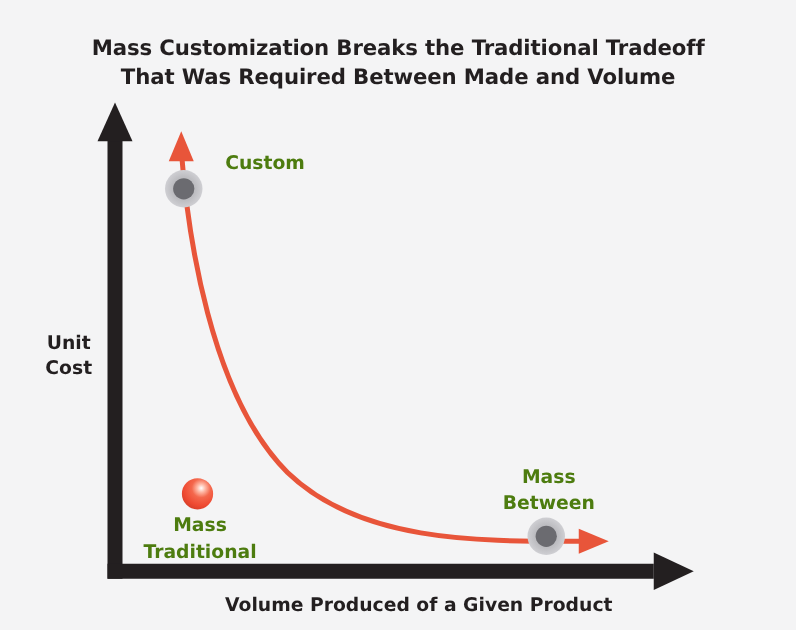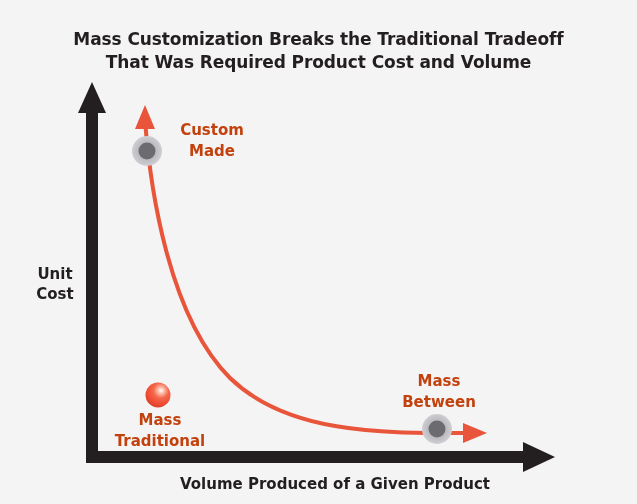--- a/index.html
+++ b/index.html
@@ -57,21 +57,21 @@
     text-align: center;
   }
   #ylabel .line { display: block; }
   #xlabel {
     left: 90px;
     top: 458px;
     width: 490px;
   }
   .point-label {
     position: absolute;
-    color: #c2410c;
+    color: #4d7c0f;
     font-size: 15px;
     font-weight: bold;
     line-height: 21px;
     text-align: center;
   }
   .point-label .line { display: block; }
   #label-custom-made {
     left: 160px;
     top: 104px;
     width: 104px;
@@ -87,21 +87,21 @@
     width: 114px;
   }
 </style>
 </head>
 <body>
 
 <div id="stage">
 
   <div class="title">
     <span class="line">Mass Customization Breaks the Traditional Tradeoff</span>
-    <span class="line">That Was Required Product Cost and Volume</span>
+    <span class="line">That Was Required Between Made and Volume</span>
   </div>
 
   <svg class="diagram" viewBox="0 0 637 504">
     <defs>
       <radialGradient id="redSphere" cx="62%" cy="32%" r="72%">
         <stop offset="0%" stop-color="#ffffff"></stop>
         <stop offset="18%" stop-color="#ffb9a6"></stop>
         <stop offset="42%" stop-color="#f4684d"></stop>
         <stop offset="78%" stop-color="#ef4a32"></stop>
         <stop offset="100%" stop-color="#d83f2a"></stop>
@@ -146,21 +146,20 @@
 
   <div class="axis-label" id="xlabel">Volume Produced of a Given Product</div>
 
   <div class="axis-label" id="ylabel">
     <span class="line">Unit</span>
     <span class="line">Cost</span>
   </div>
 
   <div class="point-label" id="label-custom-made">
     <span class="line">Custom</span>
-    <span class="line">Made</span>
   </div>
 
   <div class="point-label" id="label-mass-customized">
     <span class="line">Mass</span>
     <span class="line">Traditional</span>
   </div>
 
   <div class="point-label" id="label-mass-produced">
     <span class="line">Mass</span>
     <span class="line">Between</span>

